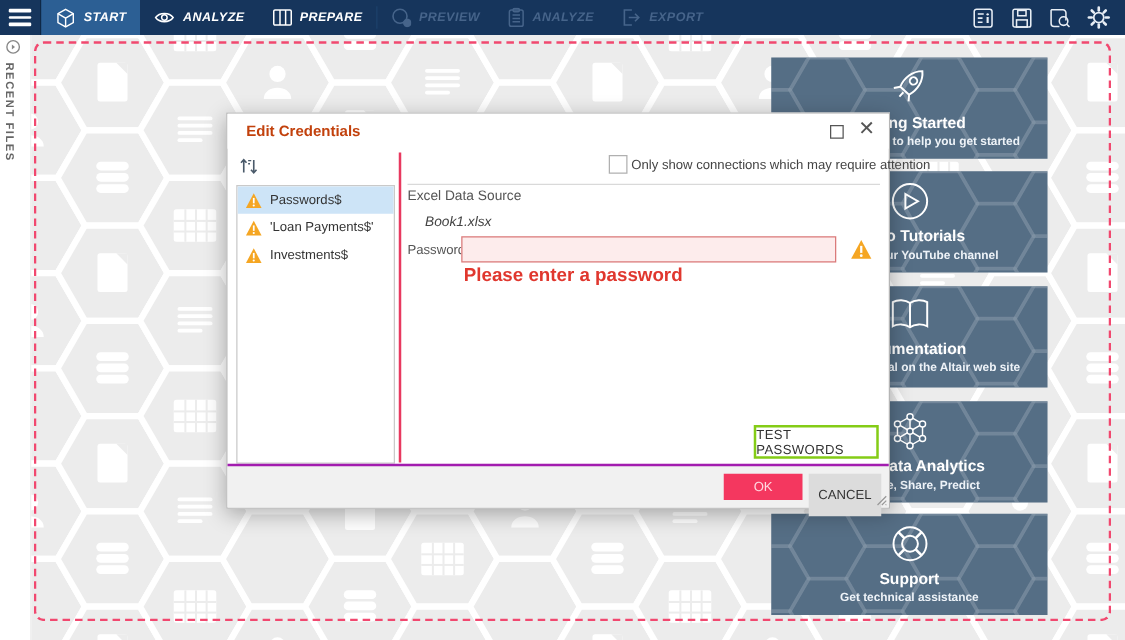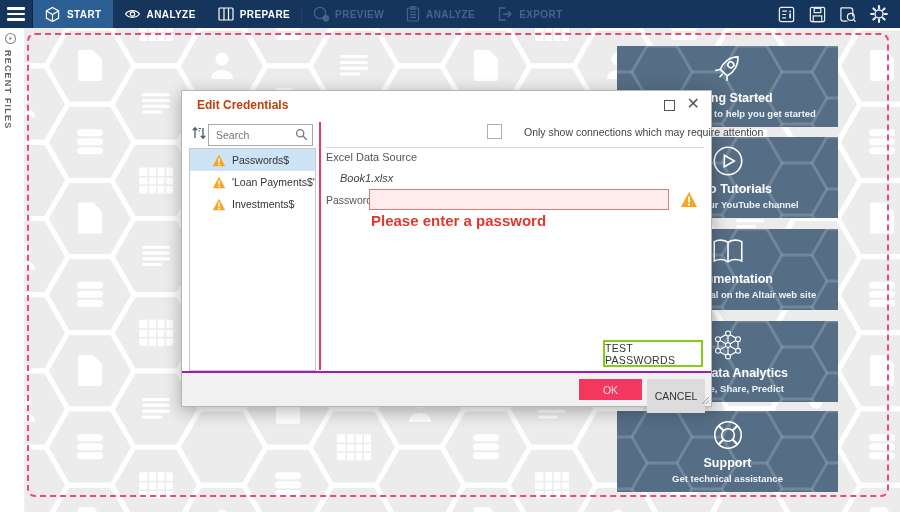--- a/index.html
+++ b/index.html
@@ -6,21 +6,21 @@
   #app{position:relative;width:900px;height:512px;overflow:hidden;
        font-family:"Liberation Sans",sans-serif;background:#fff;}
 
   
   .topbar{position:absolute;left:0;top:0;width:900px;height:28px;background:#16355c;
           display:flex;align-items:stretch;z-index:30;}
   .hamburger{width:32px;display:flex;flex-direction:column;justify-content:center;
              align-items:center;gap:3px;border-right:1px solid #0e2846;cursor:pointer;}
   .hamburger span{display:block;width:18px;height:2.5px;background:#fff;border-radius:1px;}
   .tab{display:flex;align-items:center;gap:6px;padding:0 11px;color:#fff;
-       font-size:10px;font-weight:700;letter-spacing:.4px;white-space:nowrap;}
+       font-size:10px;font-weight:700;letter-spacing:.4px;white-space:nowrap;font-style:italic;}
   .tab.active{background:#2c5f94;}
   .tab.dim{color:#46648a;}
   .tab svg{flex:0 0 auto;}
   .tb-sep{width:1px;background:#1d416b;margin:5px 0;}
   .tb-right{margin-left:auto;display:flex;align-items:center;gap:9px;padding-right:10px;}
   .tb-ic{width:22px;height:22px;display:flex;align-items:center;justify-content:center;cursor:pointer;}
 
   
   .leftstrip{position:absolute;left:0;top:28px;width:24px;height:484px;background:#fff;
              z-index:20;border-right:1px solid #f0f0f0;}
@@ -53,27 +53,27 @@
 
   .sorticon{position:absolute;left:8px;top:33px;cursor:pointer;}
   .search{position:absolute;left:26px;top:33px;width:103px;height:20px;border:1px solid #a9a9a9;
           background:#fff;}
   .search input{position:absolute;left:5px;top:1px;width:78px;height:16px;border:none;outline:none;
                 font-size:10.5px;color:#333;font-family:"Liberation Sans",sans-serif;}
   .search .mag{position:absolute;right:4px;top:3px;}
 
   .listbox{position:absolute;left:7px;top:57px;width:125px;height:221px;border:1px solid #c9c9c9;
            background:#fff;overflow:hidden;}
-  .li{display:flex;align-items:center;gap:6px;height:22px;padding-left:22px;font-size:10.5px;
+  .li{display:flex;align-items:center;gap:6px;height:22px;padding-left:6px;font-size:10.5px;
       color:#333;cursor:pointer;white-space:nowrap;}
   .li.sel{background:#cde4f7;}
 
   .redline{position:absolute;left:137px;top:31px;width:2px;height:248px;background:#e8395f;}
 
-  .chkrow{position:absolute;left:305px;top:33px;display:flex;align-items:center;gap:22px;}
+  .chkrow{position:absolute;left:305px;top:33px;display:flex;align-items:center;gap:3px;}
   .chk{width:13px;height:13px;border:1px solid #b0b0b0;background:#fff;cursor:pointer;}
   .chklbl{font-size:10.5px;color:#444;white-space:nowrap;}
 
   .groupline{position:absolute;left:144px;top:56px;width:378px;height:1px;background:#d9d9d9;}
   .grouptitle{position:absolute;left:144px;top:60px;font-size:11px;color:#555;}
   .filename{position:absolute;left:158px;top:81px;font-size:11px;font-style:italic;color:#444;}
   .pwlabel{position:absolute;left:144px;top:103px;font-size:10.5px;color:#555;}
   .pwinput{position:absolute;left:187px;top:98px;width:290px;height:19px;background:#fdecec;
            border:1px solid #da7b7b;font-size:11px;color:#333;outline:none;
            font-family:"Liberation Sans",sans-serif;padding:0 4px;}
@@ -1113,27 +1113,20 @@
       <div class="btn-close">✕</div>
     </div>
 
     <div class="sorticon">
       <svg width="18" height="18" viewBox="0 0 18 18" fill="none" stroke="#4a5a6a" stroke-width="1.3">
           <path d="M5 14 V4 M2.8 6.2 L5 3.8 L7.2 6.2"></path>
           <path d="M13 4 V14 M10.8 11.8 L13 14.2 L15.2 11.8"></path>
           <path d="M8.5 4.5 H11 M8.5 7 H10" stroke-width="1.1"></path>
         </svg>
     </div>
-    <div class="search">
-      <input type="text" placeholder="Search" style="">
-      <svg class="mag" width="13" height="13" viewBox="0 0 13 13" fill="none" stroke="#777" stroke-width="1.3">
-          <circle cx="5.2" cy="5.2" r="3.6"></circle>
-          <path d="M8 8 L11.8 11.8"></path>
-        </svg>
-    </div>
 
     <div class="listbox">
       <div class="li sel">
         <svg width="14" height="13" viewBox="0 0 16 15">
             <path d="M8 0.8 L15.2 14.2 H0.8 Z" fill="#f5a623"></path>
             <rect x="7.2" y="5" width="1.6" height="5" fill="#fff"></rect>
             <circle cx="8" cy="12" r="1" fill="#fff"></circle>
           </svg>
         <span>Passwords$</span>
       </div>

